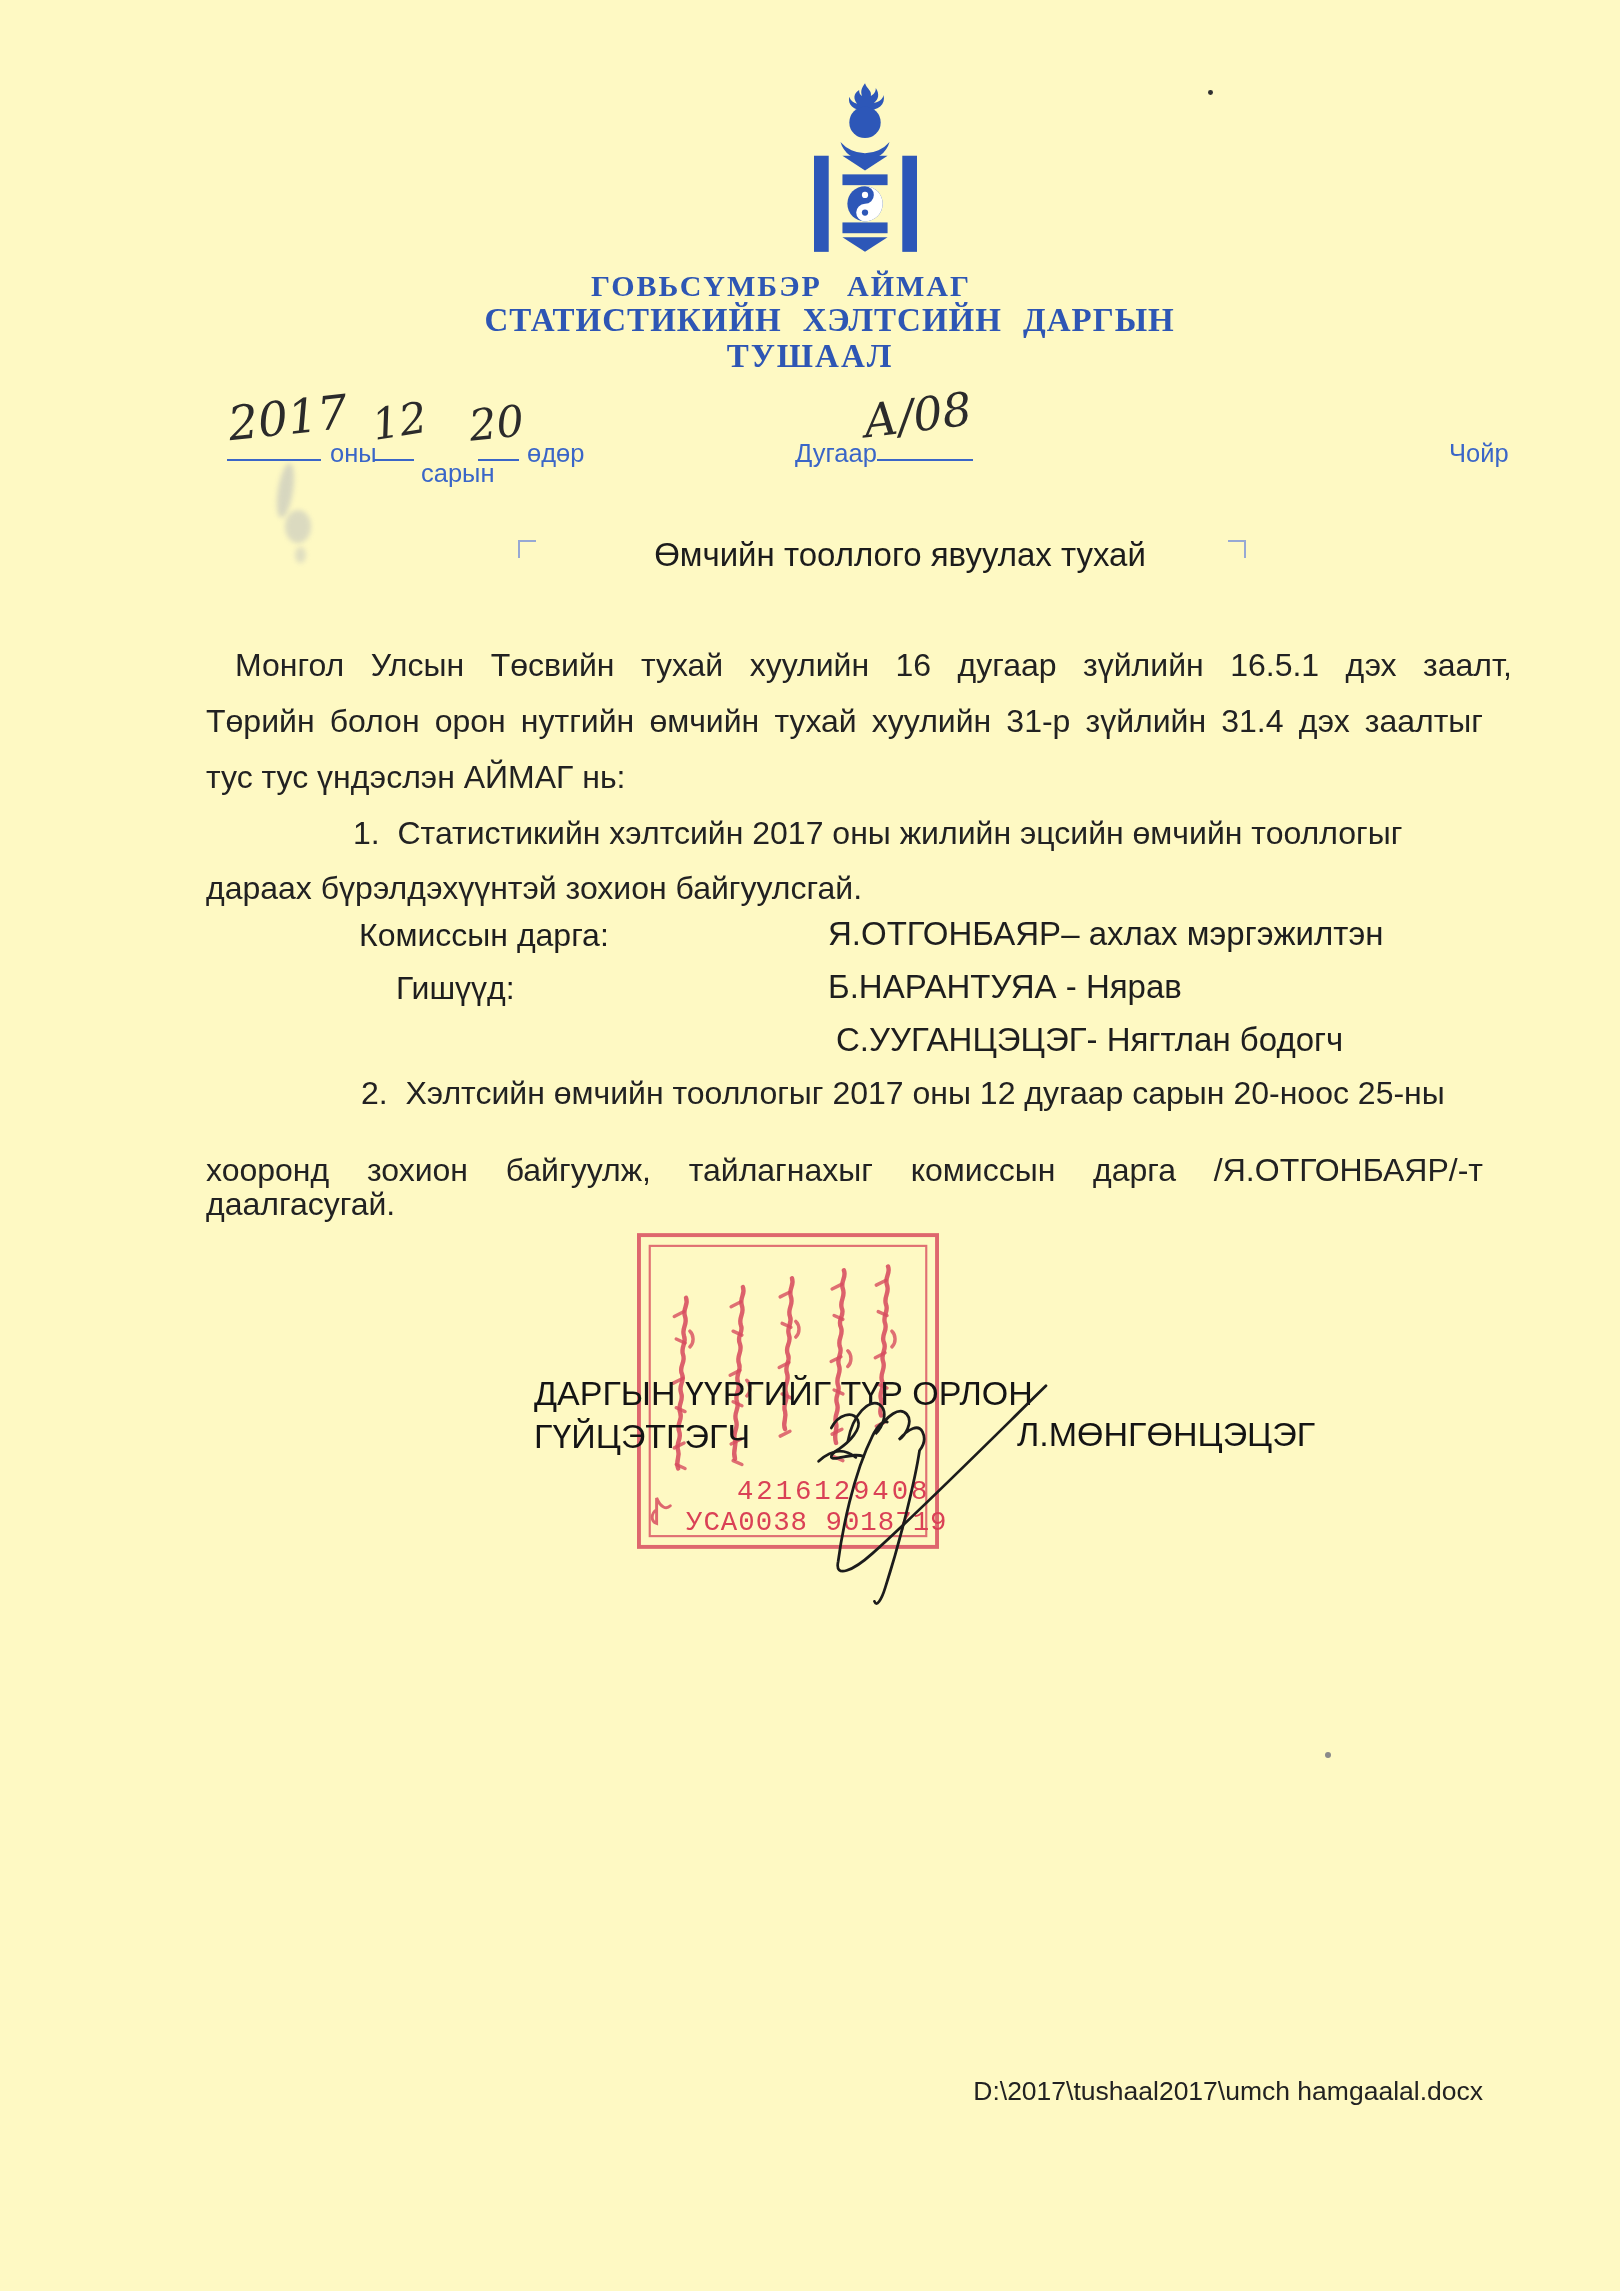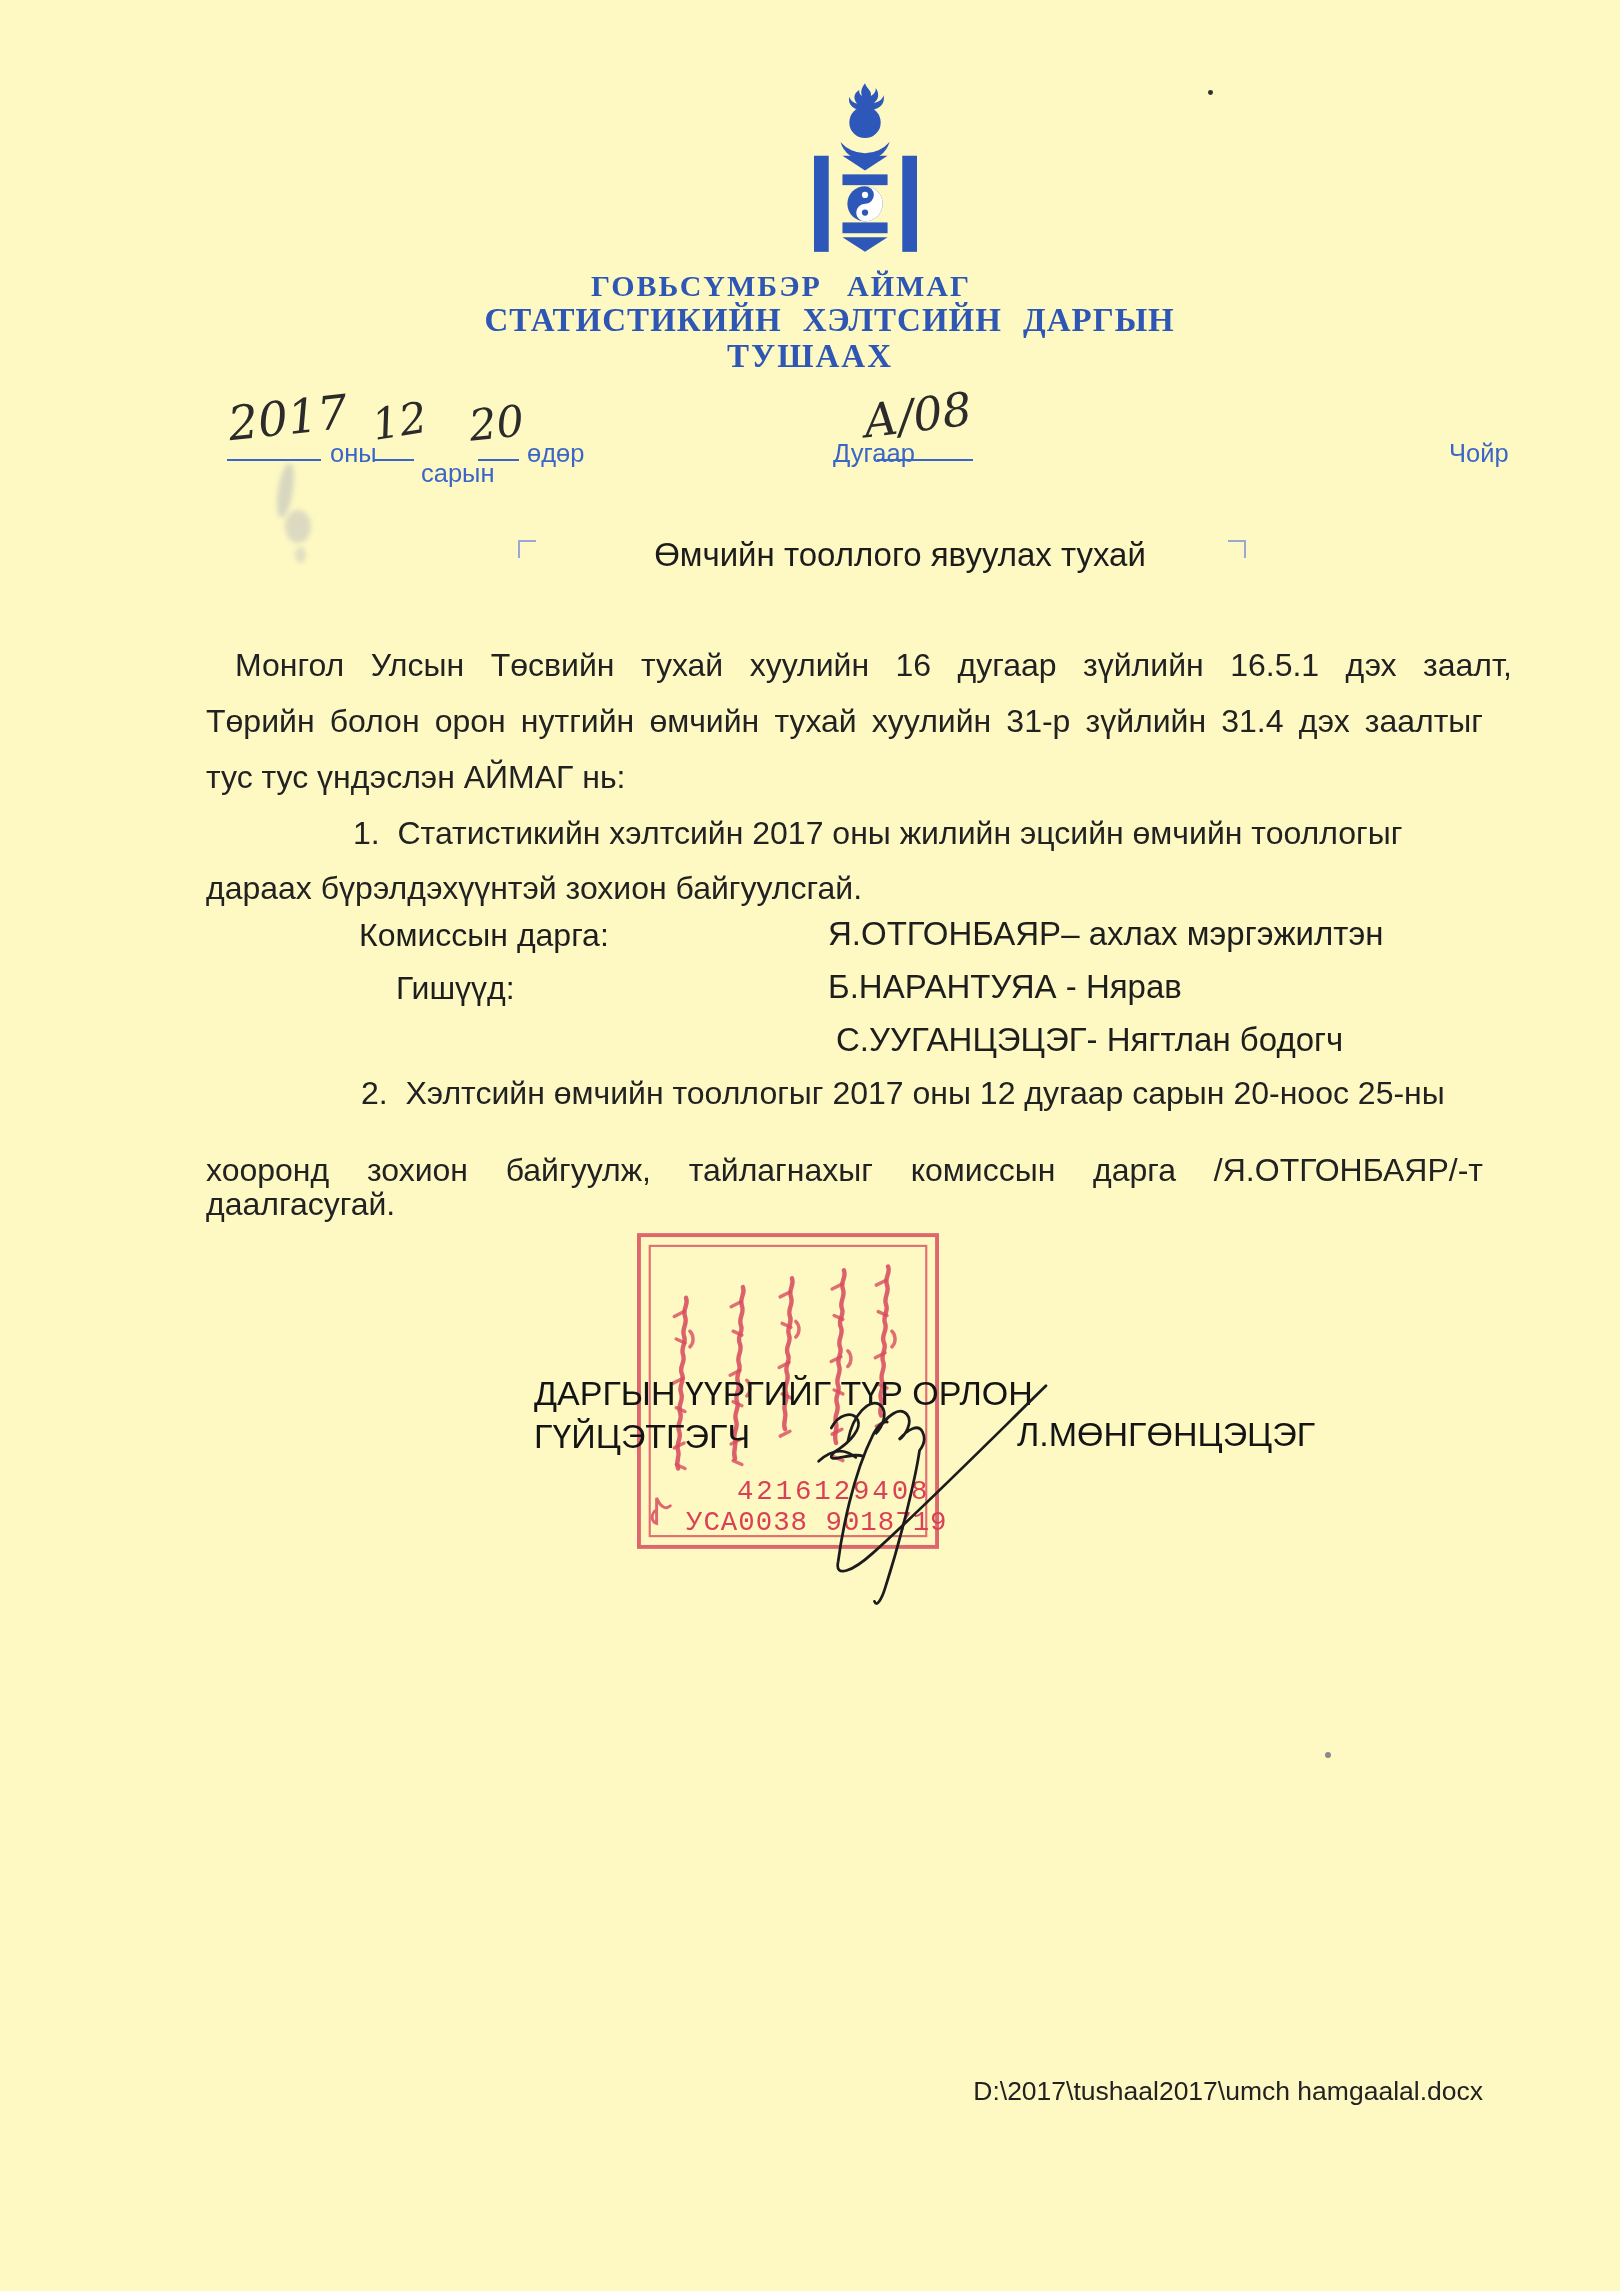--- a/index.html
+++ b/index.html
@@ -76,34 +76,34 @@
 
       <path d="M29 157 h46 l-23 15 z"></path>
 
       <rect x="0" y="74" width="15" height="98"></rect>
       <rect x="90" y="74" width="15" height="98"></rect>
     </g>
   </svg>
 
   <div class="abs hdr hdr1">ГОВЬСҮМБЭР АЙМАГ</div>
   <div class="abs hdr hdr2">СТАТИСТИКИЙН ХЭЛТСИЙН ДАРГЫН</div>
-  <div class="abs hdr hdr3">ТУШААХ</div>
+  <div class="abs hdr hdr3">ТУШААЛ</div>
 
   <div class="abs blank" style="left:227px;top:459px;width:94px;"></div>
   <div class="abs formtxt" style="left:330px;top:439px;">оны</div>
   <div class="abs blank" style="left:373px;top:459px;width:41px;"></div>
   <div class="abs formtxt" style="left:421px;top:439px;margin-top:20px;">сарын</div>
   <div class="abs blank" style="left:478px;top:459px;width:41px;"></div>
   <div class="abs formtxt" style="left:527px;top:439px;text-align:center;">өдөр</div>
 
   <div class="abs hw" style="left:228px;top:390px;font-size:47px;transform:rotate(-6deg);">2017</div>
   <div class="abs hw" style="left:372px;top:396px;font-size:43px;transform:rotate(-9deg);">12</div>
   <div class="abs hw" style="left:469px;top:398px;font-size:43px;transform:rotate(-6deg);">20</div>
 
-  <div class="abs formtxt" style="left:833px;top:439px;">Дугаар</div>
+  <div class="abs formtxt" style="left:795px;top:439px;">Дугаар</div>
   <div class="abs blank" style="left:877px;top:459px;width:96px;"></div>
   <div class="abs hw" style="left:863px;top:388px;font-size:46px;transform:rotate(-7deg);">А/08</div>
 
   <div class="abs formtxt" style="left:1449px;top:439px;">Чойр</div>
 
   <div class="abs smudge" style="left:278px;top:463px;width:14.7px;height:55px;opacity:.45;transform:rotate(9deg);"></div>
   <div class="abs smudge" style="left:285px;top:510px;width:25.5px;height:33px;opacity:.4;"></div>
   <div class="abs smudge" style="left:295px;top:547px;width:10.8px;height:15.7px;opacity:.35;"></div>
   <div class="abs dot" style="left:1208px;top:90px;width:4.9px;height:4.9px;background:#303030;"></div>
   <div class="abs dot" style="left:1325px;top:1752px;width:5.9px;height:5.9px;background:#8a8a8a;"></div>

